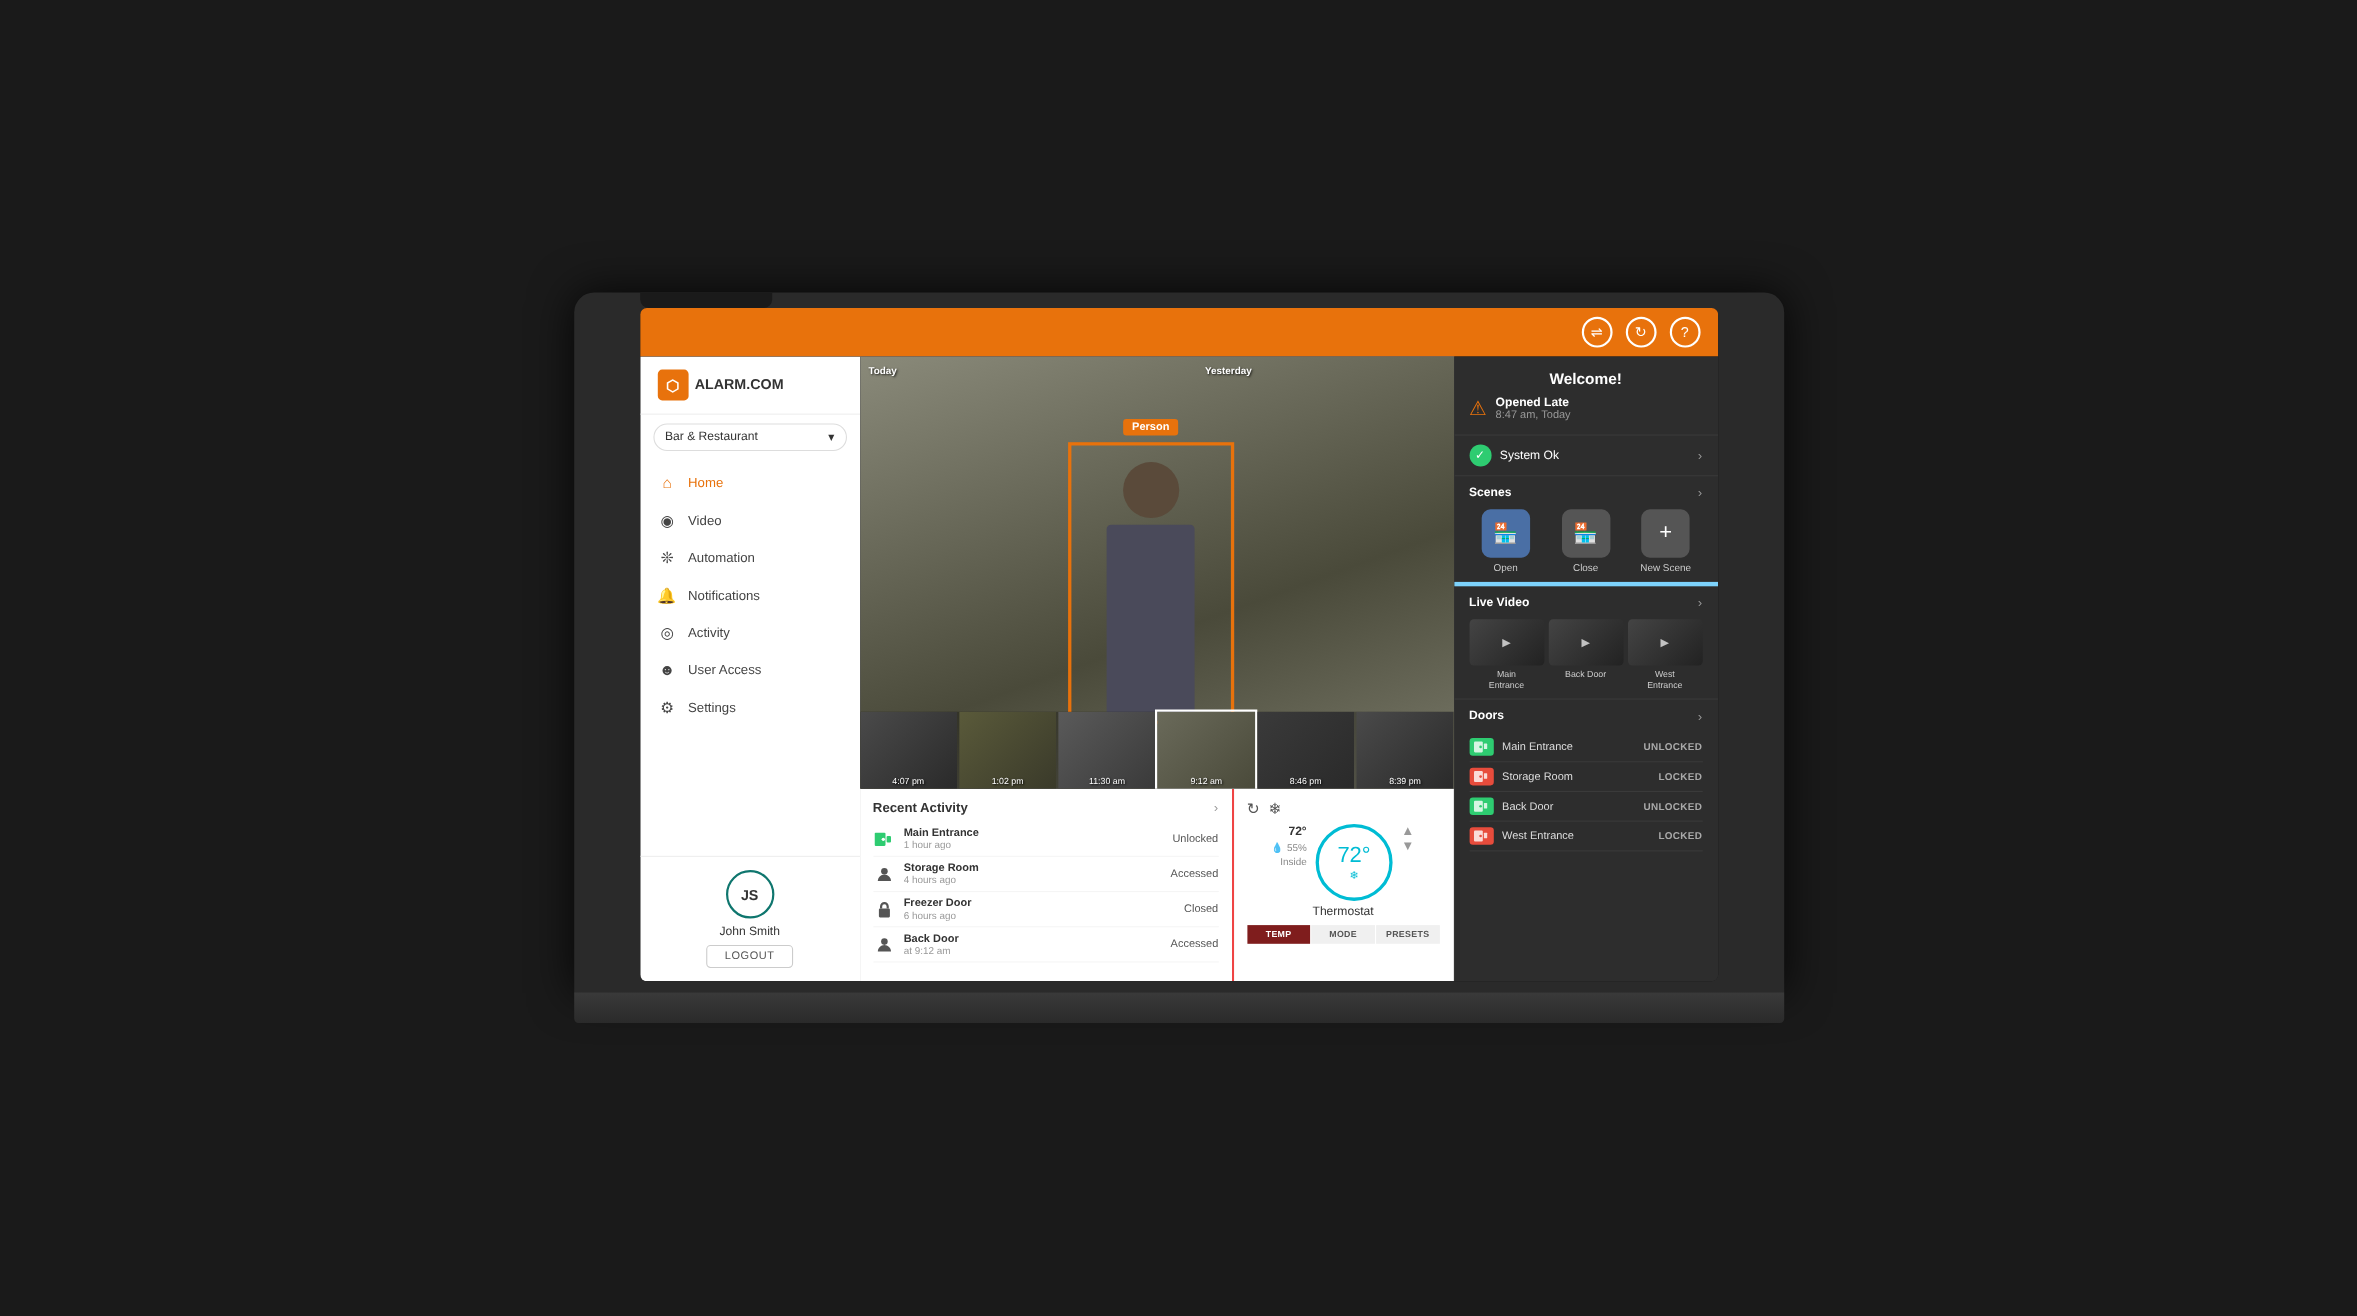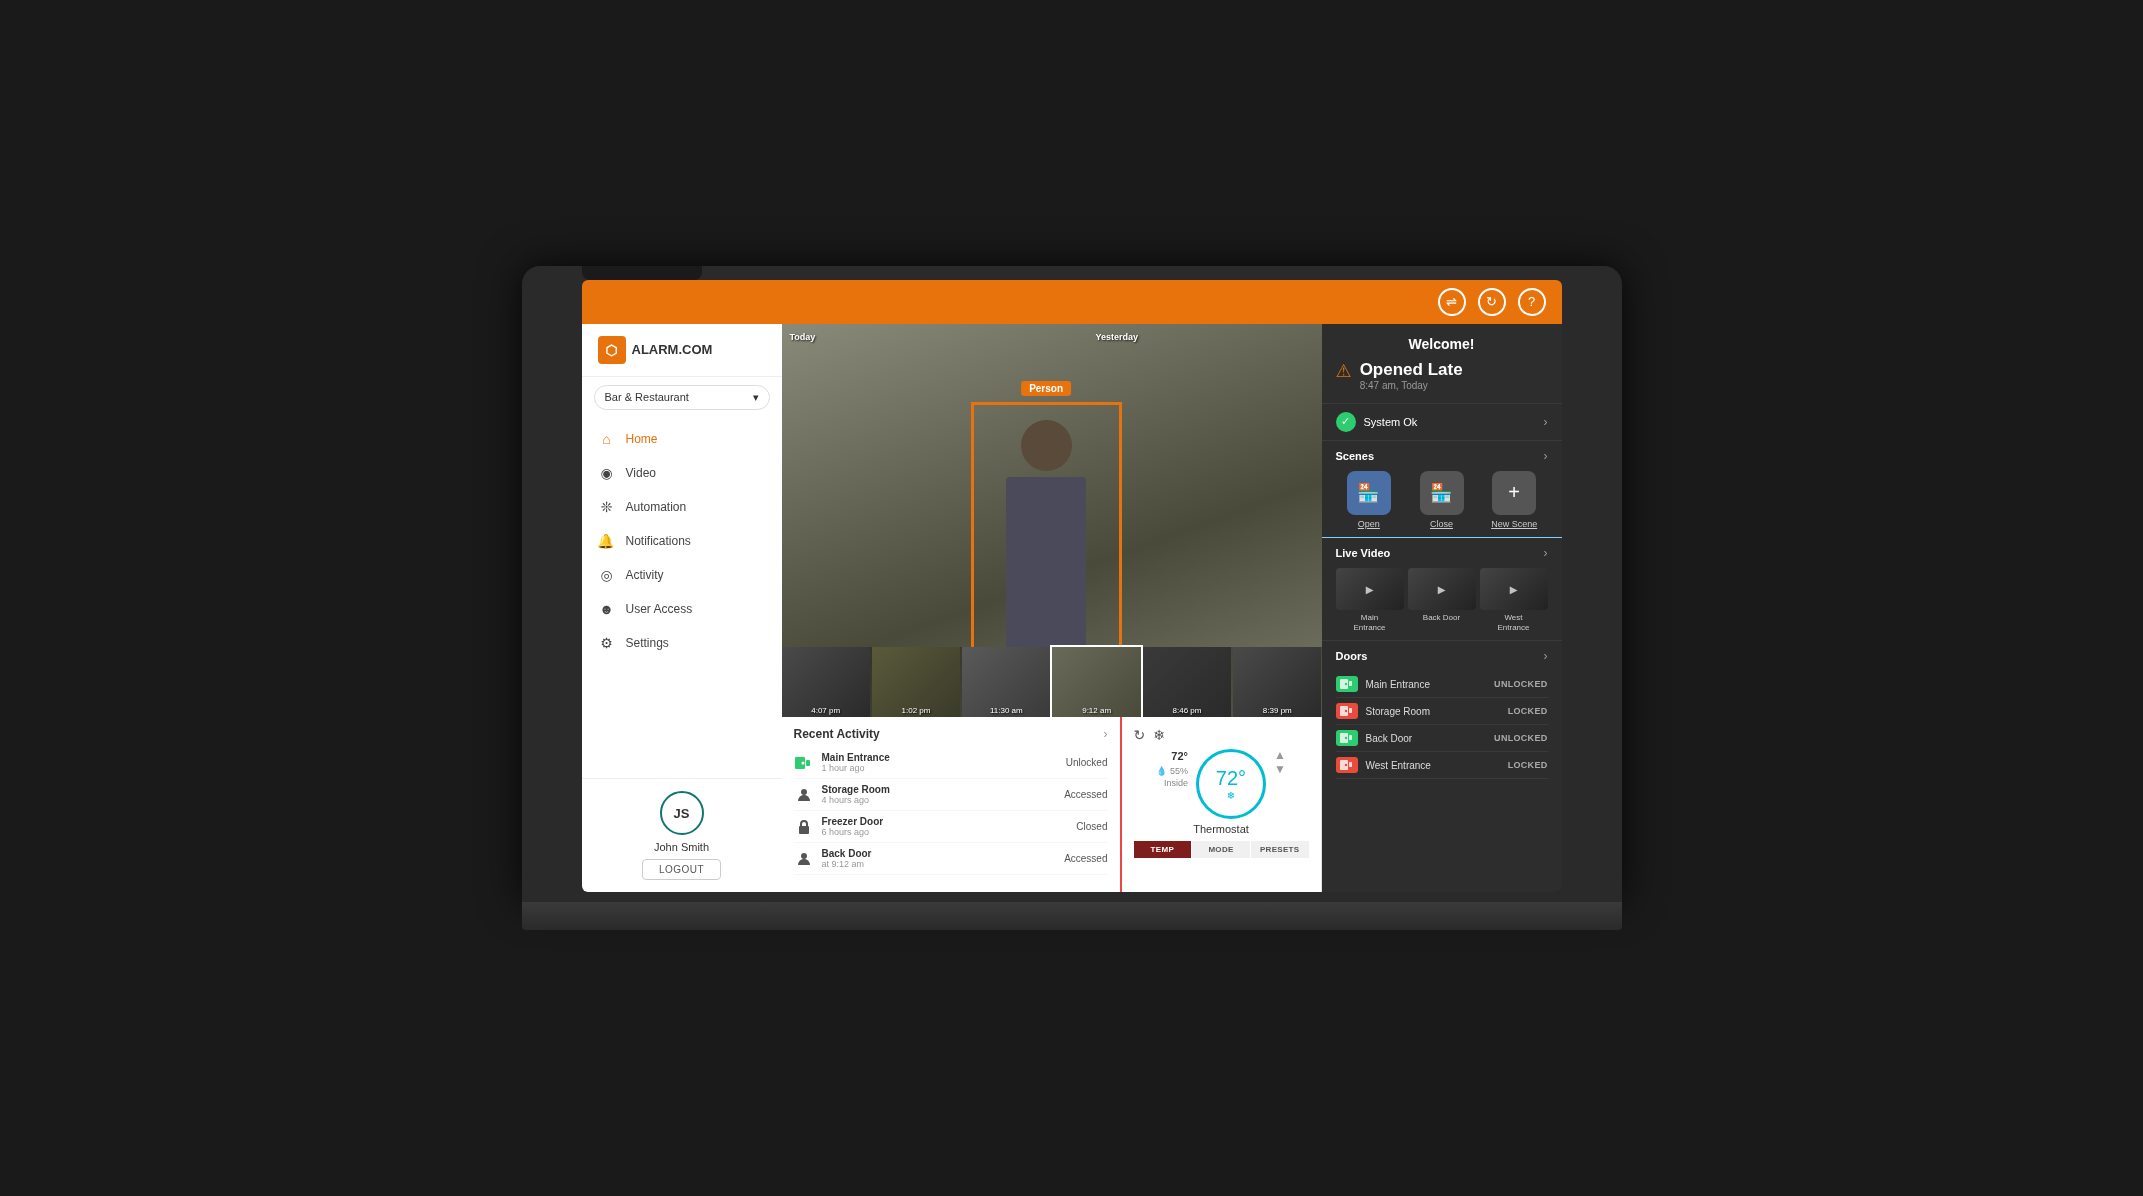--- a/index.html
+++ b/index.html
@@ -565,21 +565,21 @@
     }
 
     .alert-icon {
       font-size: 18px;
       color: #e8720c;
       flex-shrink: 0;
     }
 
     .alert-info .alert-title {
       color: white;
-      font-size: 17px;
+      font-size: 11px;
       font-weight: 600;
     }
 
     .alert-info .alert-time {
       color: #999;
       font-size: 10px;
     }
 
     .system-status {
       display: flex;
@@ -613,21 +613,21 @@
       font-weight: 500;
     }
 
     .chevron-right {
       color: #999;
       font-size: 12px;
     }
 
     .scenes-section {
       padding: 8px 14px;
-      border-bottom: 1px solid #7dd3fc;
+      border-bottom: 4px solid #7dd3fc;
     }
 
     .section-header {
       display: flex;
       align-items: center;
       justify-content: space-between;
       margin-bottom: 8px;
     }
 
     .section-title {
@@ -668,21 +668,20 @@
     .scene-icon-box.add {
       background: #555;
       font-size: 20px;
       color: white;
     }
 
     .scene-label {
       color: #ccc;
       font-size: 9px;
       text-align: left;
-      text-decoration: underline;
     }
 
     .live-video-section {
       padding: 8px 14px;
       border-bottom: 1px solid #3a3a3a;
     }
 
     .live-video-thumbs {
       display: flex;
       gap: 4px;

